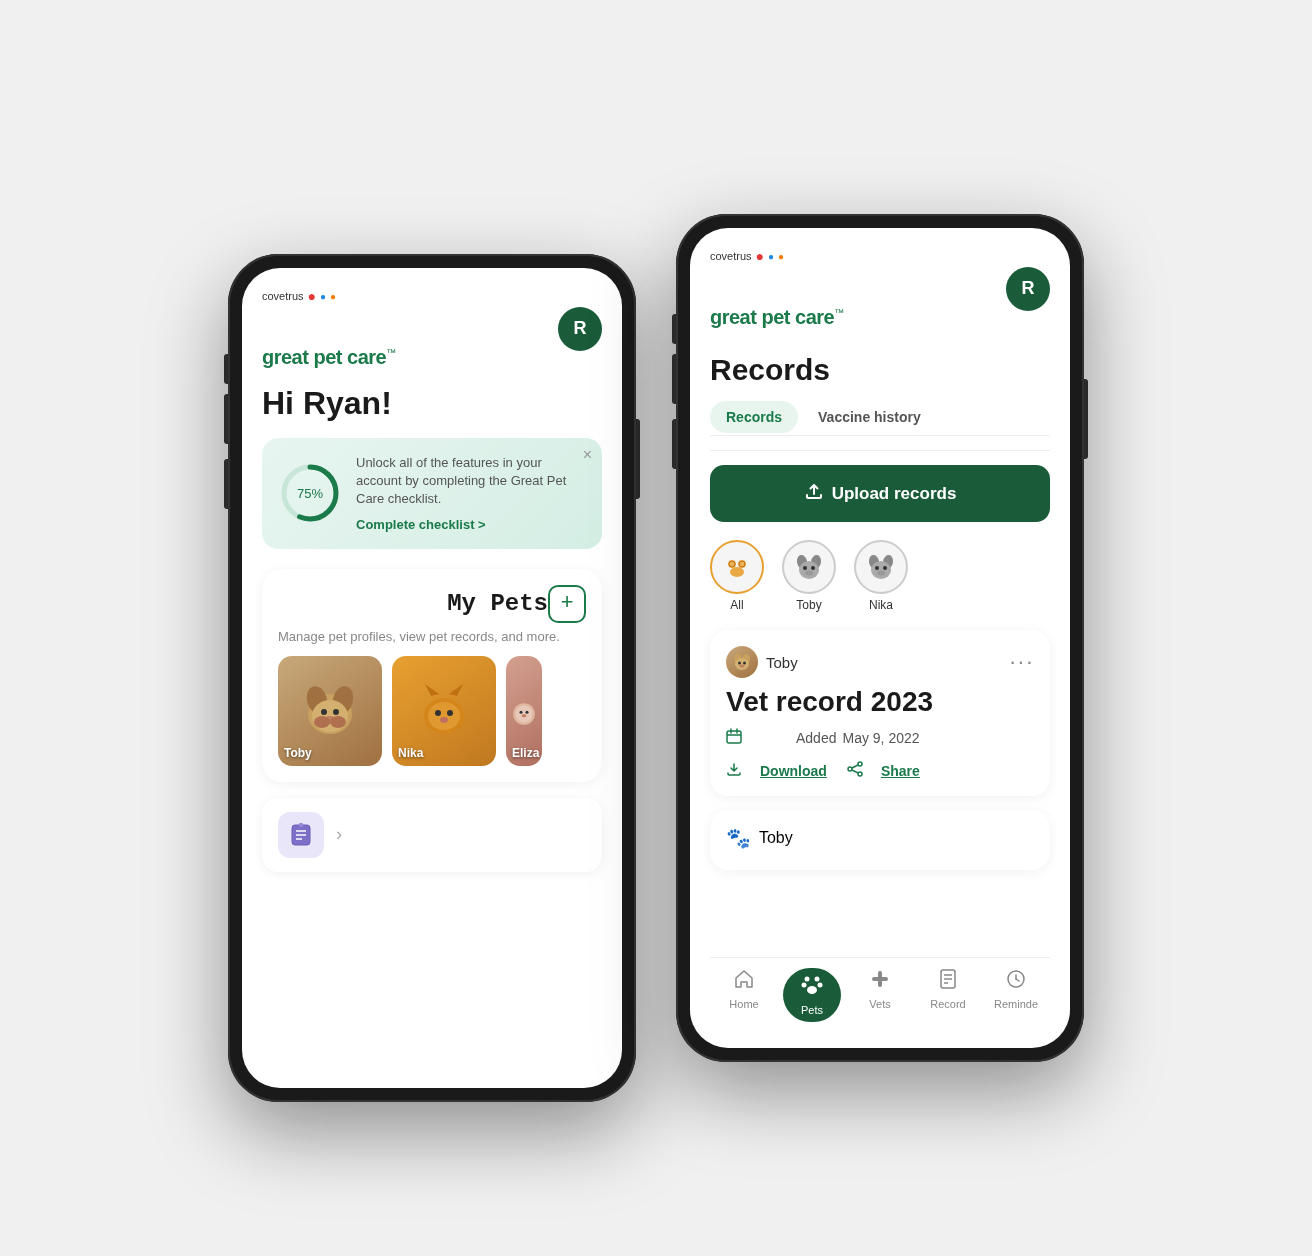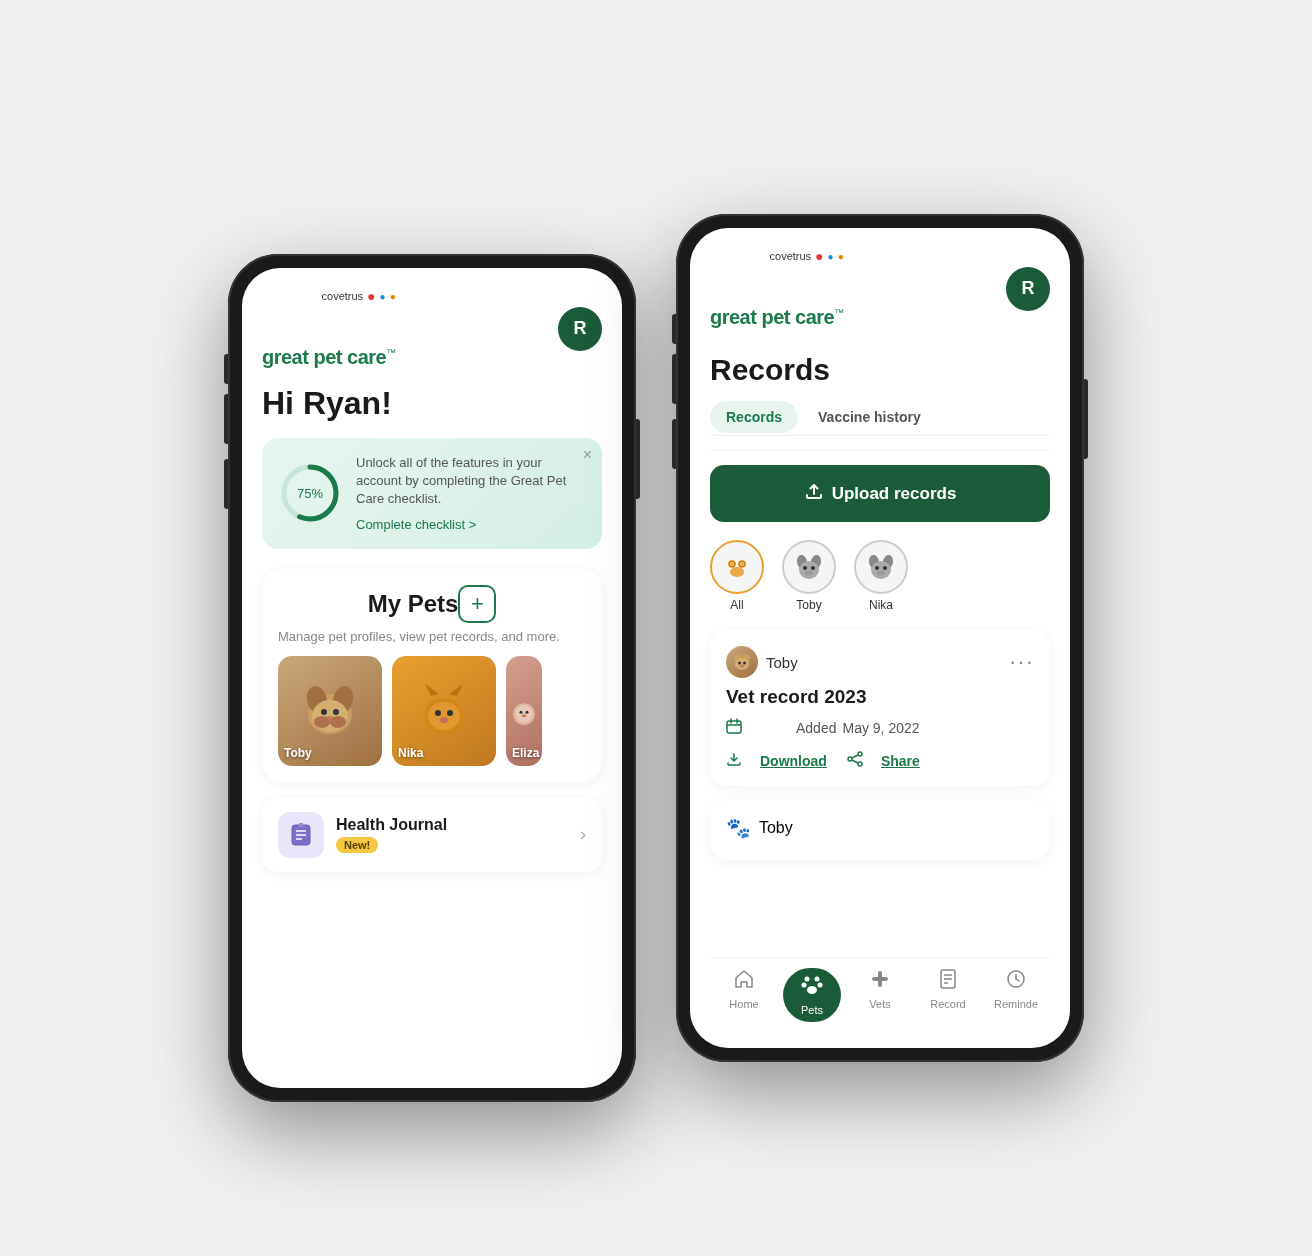--- a/index.html
+++ b/index.html
@@ -76,21 +76,20 @@
       flex-direction: column;
     }
     .covetrus-logo {
       display: flex;
       align-items: center;
       gap: 4px;
       font-size: 11px;
       color: #333;
       font-weight: 500;
       margin-bottom: 2px;
-      justify-content: flex-end;
     }
     .covetrus-dot-red { color: #e53935; font-size: 14px; }
     .covetrus-dot-blue { color: #1e88e5; font-size: 14px; }
     .covetrus-dot-orange { color: #f57c00; font-size: 10px; }
     .greatpetcare-logo {
       font-size: 20px;
       font-weight: 700;
       color: #1a7a4a;
       letter-spacing: -0.5px;
       margin-top: 40px;
@@ -153,21 +152,21 @@
       flex: 1;
     }
     .checklist-text p {
       font-size: 13px;
       color: #555;
       line-height: 1.4;
       margin-bottom: 6px;
     }
     .checklist-link {
       font-size: 13px;
-      font-weight: 400;
+      font-weight: 700;
       color: #1a7a4a;
       text-decoration: none;
     }
     .close-banner {
       position: absolute;
       top: 8px;
       right: 10px;
       font-size: 16px;
       color: #999;
       cursor: pointer;
@@ -176,22 +175,23 @@
     .my-pets-section {
       background: #fff;
       border-radius: 20px;
       padding: 16px;
       box-shadow: 0 2px 12px rgba(0,0,0,0.06);
       margin-bottom: 16px;
     }
     .my-pets-header {
       display: flex;
       align-items: center;
-      justify-content: center;
+      justify-content: flex-end;
       margin-bottom: 6px;
+      font-family: Liberation Mono, monospace;
     }
     .my-pets-title {
       font-size: 24px;
       font-weight: 800;
       color: #1a1a1a;
     }
     .add-pet-btn {
       width: 38px;
       height: 38px;
       border: 2px solid #1a7a4a;
@@ -402,21 +402,21 @@
       color: #333;
       flex: 1;
     }
     .record-menu {
       color: #888;
       font-size: 22px;
       letter-spacing: 1px;
       cursor: pointer;
     }
     .record-title {
-      font-size: 19px;
+      font-size: 28px;
       font-weight: 800;
       color: #1a1a1a;
       margin-bottom: 10px;
     }
     .record-date-row {
       display: flex;
       align-items: center;
       gap: 6px;
       margin-bottom: 14px;
     }
@@ -620,24 +620,20 @@
           <div class="hj-icon">
             <svg width="26" height="26" viewBox="0 0 26 26">
               <rect x="4" y="3" width="18" height="20" rx="3" fill="#7c6fc8"></rect>
               <rect x="4" y="3" width="18" height="20" rx="3" fill="none" stroke="#6a5db8" stroke-width="1"></rect>
               <line x1="8" y1="9" x2="18" y2="9" stroke="#fff" stroke-width="1.5"></line>
               <line x1="8" y1="13" x2="18" y2="13" stroke="#fff" stroke-width="1.5"></line>
               <line x1="8" y1="17" x2="14" y2="17" stroke="#fff" stroke-width="1.5"></line>
               <rect x="11" y="1" width="4" height="4" rx="1" fill="#9888d8"></rect>
             </svg>
           </div>
-          <div class="hj-text">
-            <div class="hj-title">Health Journal</div>
-            <span class="new-badge">New!</span>
-          </div>
           <span class="hj-arrow">›</span>
         </div>
 
       </div>
     </div>
   </div>
 
   <div class="phone">
     <div class="phone-left-btn silent"></div>
     <div class="phone-left-btn vol-up"></div>

